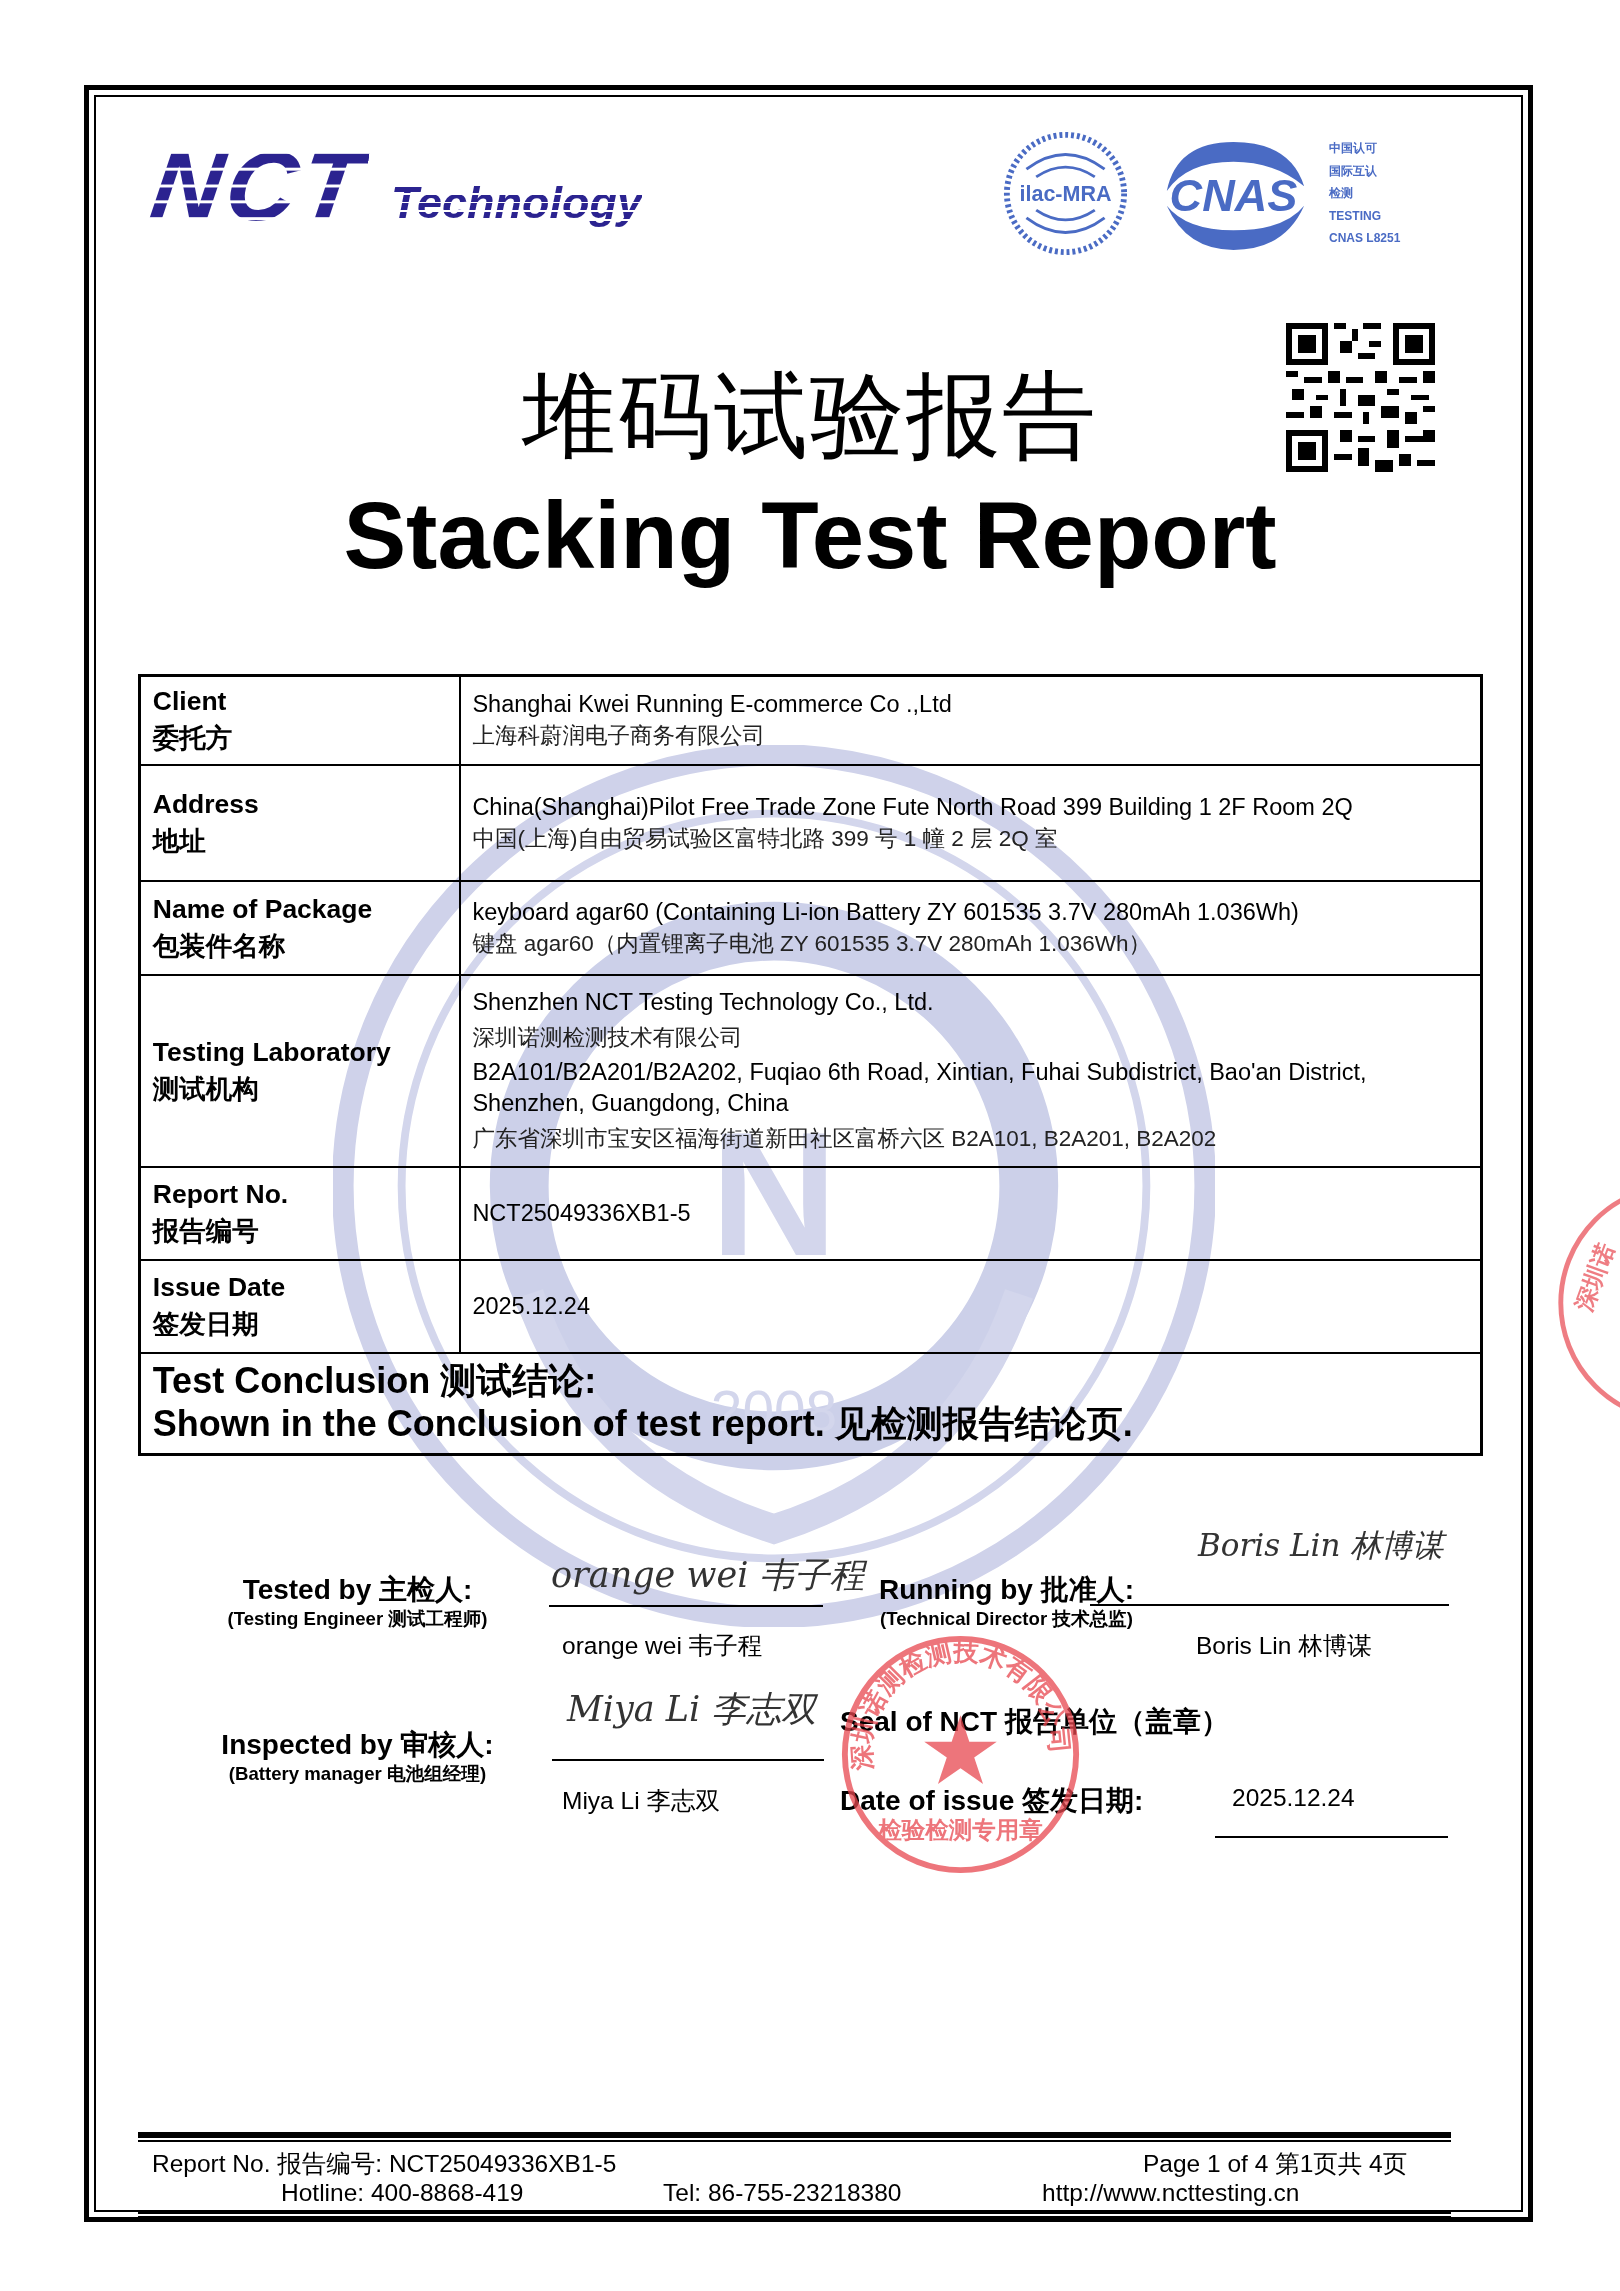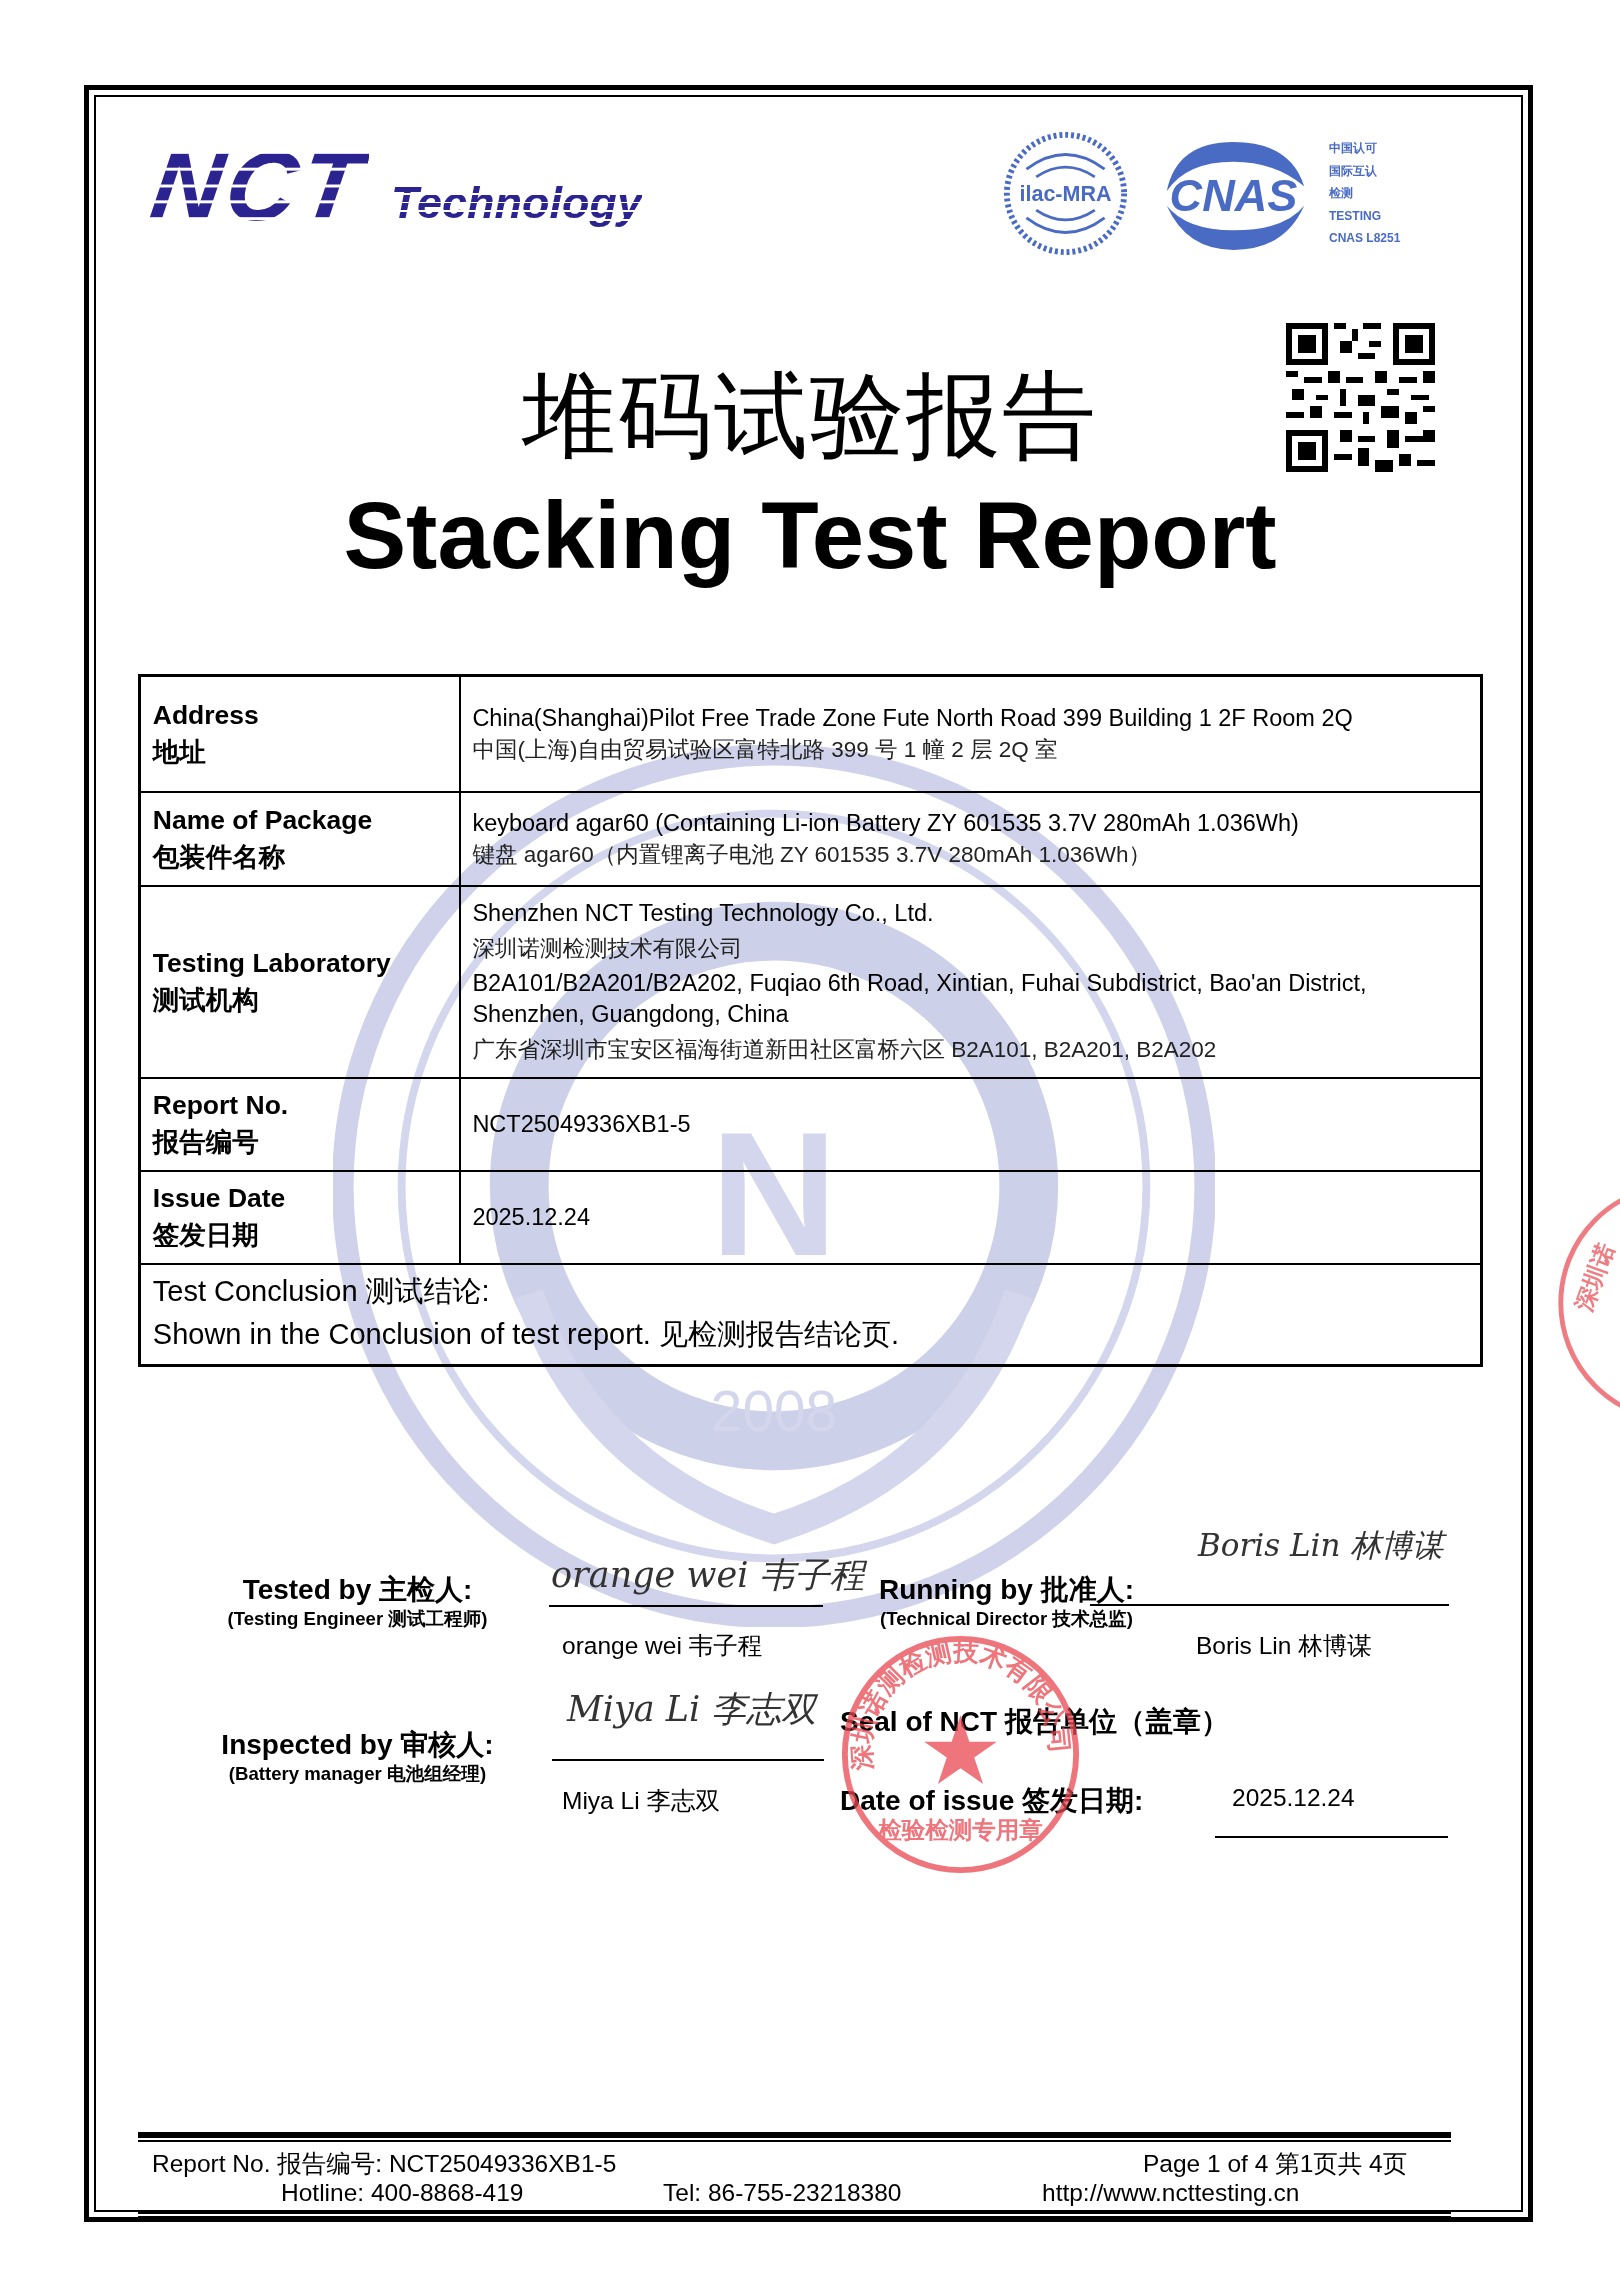--- a/index.html
+++ b/index.html
@@ -26,21 +26,21 @@
   
   .title-cn { position: absolute; left: 0; width: 1620px; top: 353px; text-align: center; font-family: "DejaVu Serif", serif; font-size: 94px; font-weight: 400; letter-spacing: 2px; }
   .title-en { position: absolute; left: 0; width: 1620px; top: 482px; text-align: center; font-family: "Liberation Sans", sans-serif; font-size: 94px; font-weight: 700; }
 
   
   .info { position: absolute; left: 138px; top: 674px; width: 1345px; border-collapse: collapse; border: 3.9px solid #000; }
   .info td { border: 2.9px double #000; border-width: 2.9px; vertical-align: middle; font-size: 24.5px; line-height: 31px; padding: 3.9px 11.8px; }
   .info td.lbl { width: 294px; font-weight: 700; font-size: 26.5px; line-height: 37px; }
   .info td.val { font-size: 23.5px; line-height: 31px; }
   .info .cn { font-size: 22.5px; color: #222; }
-  .conclusion-row td { font-weight: 400; font-size: 29px; line-height: 43px; padding: 5.9px 11.8px 7.8px; }
+  .conclusion-row td { font-weight: 700; font-size: 36px; line-height: 43px; padding: 5.9px 11.8px 7.8px; }
 
   
   .sig-label { position: absolute; text-align: center; font-weight: 700; }
   .sig-label .main { font-size: 28px; line-height: 35px; display: block; }
   .sig-label .sub { font-size: 18.6px; line-height: 23.5px; display: block; }
   .sig-line { position: absolute; height: 2px; background: #000; }
   .sig-name { position: absolute; font-size: 24.5px; }
   .sig-hand { position: absolute; font-family: "DejaVu Serif", serif; font-style: italic; font-size: 35px; color: #333; }
   .seal-text { position: absolute; font-weight: 700; font-size: 28px; }
 
@@ -145,20 +145,30 @@
       <rect x="19" y="22" width="2" height="2"></rect>
       <rect x="22" y="23" width="3" height="1"></rect>
   </g>
 </svg>
 
 <div class="title-cn">堆码试验报告</div>
 <div class="title-en">Stacking Test Report</div>
 
 <table class="info">
   <tbody>
+      <tr style="height:89px">
+    <td class="lbl">
+          <div>Client</div>
+          <div>委托方</div>
+        </td>
+    <td class="val">
+          <div>Shanghai Kwei Running E-commerce Co .,Ltd</div>
+          <div class="cn">上海科蔚润电子商务有限公司</div>
+        </td>
+  </tr>
   <tr style="height:116px">
     <td class="lbl">
           <div>Address</div>
           <div>地址</div>
         </td>
     <td class="val">
           <div>China(Shanghai)Pilot Free Trade Zone Fute North Road 399 Building 1 2F Room 2Q</div>
           <div class="cn">中国(上海)自由贸易试验区富特北路 399 号 1 幢 2 层 2Q 室</div>
         </td>
   </tr>

